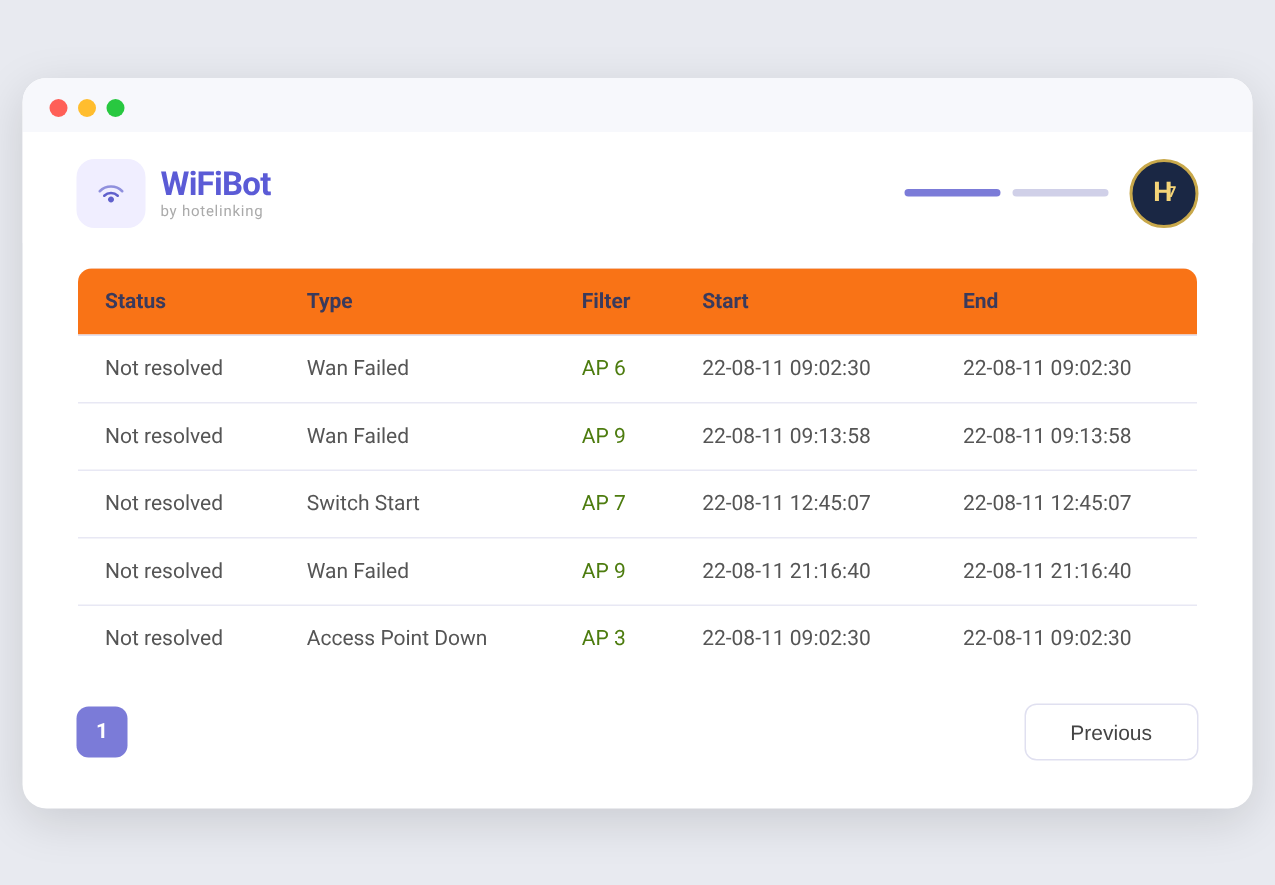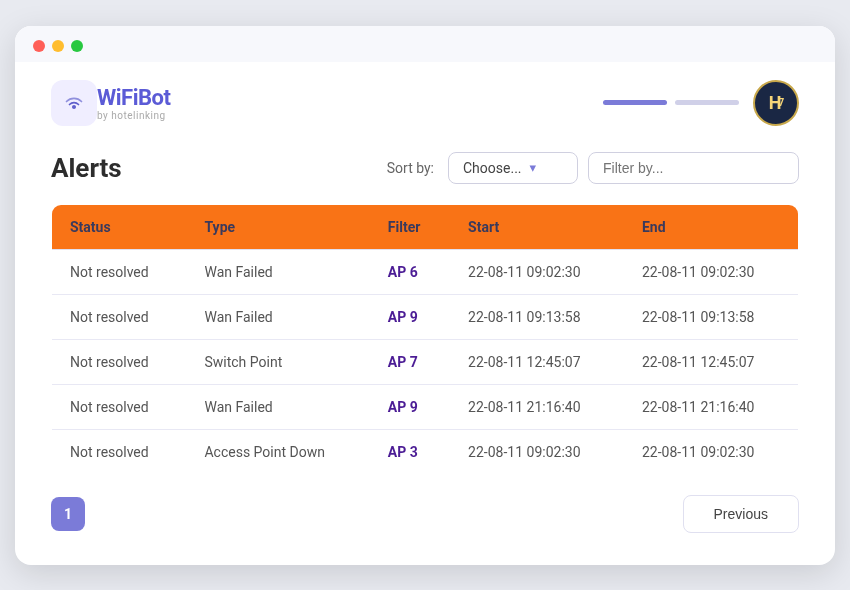--- a/index.html
+++ b/index.html
@@ -36,20 +36,21 @@
     .header {
       background: #fff;
       padding: 18px 36px 10px;
       display: flex;
       align-items: center;
       justify-content: space-between;
     }
     .logo-area {
       display: flex;
       align-items: center;
+      gap: 10px;
     }
     .logo-icon {
       width: 46px; height: 46px;
       border-radius: 12px;
       background: #f0eeff;
       display: flex;
       align-items: center;
       justify-content: center;
     }
     .logo-text {
@@ -176,22 +177,22 @@
     }
     tbody tr:last-child {
       border-bottom: none;
     }
     tbody td {
       padding: 14px 18px;
       font-size: 14px;
       color: #555;
     }
     .device-link {
-      color: #4c1d95;
-      font-weight: 700;
+      color: #4d7c0f;
+      font-weight: 400;
       text-decoration: none;
     }
     .pagination-row {
       display: flex;
       align-items: center;
       justify-content: space-between;
       margin-top: 20px;
       padding: 0 0px;
     }
     .page-num {
@@ -254,31 +255,20 @@
       </div>
       <div class="avatar-badge">
         <span>H</span>
         <span style="font-size:10px;margin-left:-2px;">7</span>
       </div>
     </div>
   </div>
 
   <div class="content">
 
-    <div class="page-title-row">
-      <h1 class="page-title">Alerts</h1>
-      <div class="sort-filter-row">
-        <span class="sort-label">Sort by:</span>
-        <div class="sort-select">
-          <span>Choose...</span>
-          <span class="chevron">▾</span>
-        </div>
-        <input class="filter-input" type="text" placeholder="Filter by..." style="">
-      </div>
-    </div>
 
     <table>
       <thead>
         <tr>
           <th>Status</th>
           <th>Type</th>
           <th>Filter</th>
           <th>Start</th>
           <th>End</th>
         </tr>
@@ -293,21 +283,21 @@
     </tr>
           <tr>
       <td>Not resolved</td>
       <td>Wan Failed</td>
       <td><a class="device-link" href="#">AP 9</a></td>
       <td>22-08-11 09:13:58</td>
       <td>22-08-11 09:13:58</td>
     </tr>
           <tr>
       <td>Not resolved</td>
-      <td>Switch Point</td>
+      <td>Switch Start</td>
       <td><a class="device-link" href="#">AP 7</a></td>
       <td>22-08-11 12:45:07</td>
       <td>22-08-11 12:45:07</td>
     </tr>
           <tr>
       <td>Not resolved</td>
       <td>Wan Failed</td>
       <td><a class="device-link" href="#">AP 9</a></td>
       <td>22-08-11 21:16:40</td>
       <td>22-08-11 21:16:40</td>

